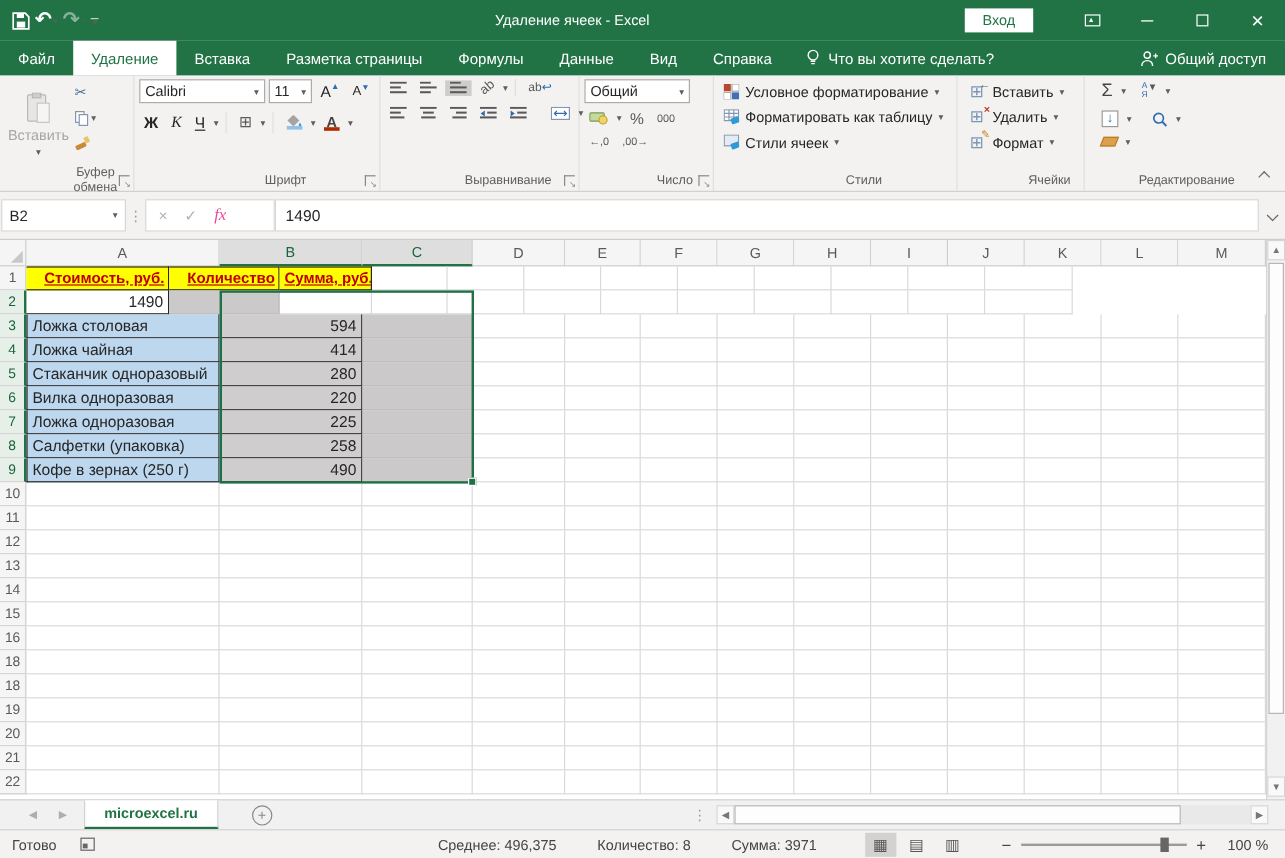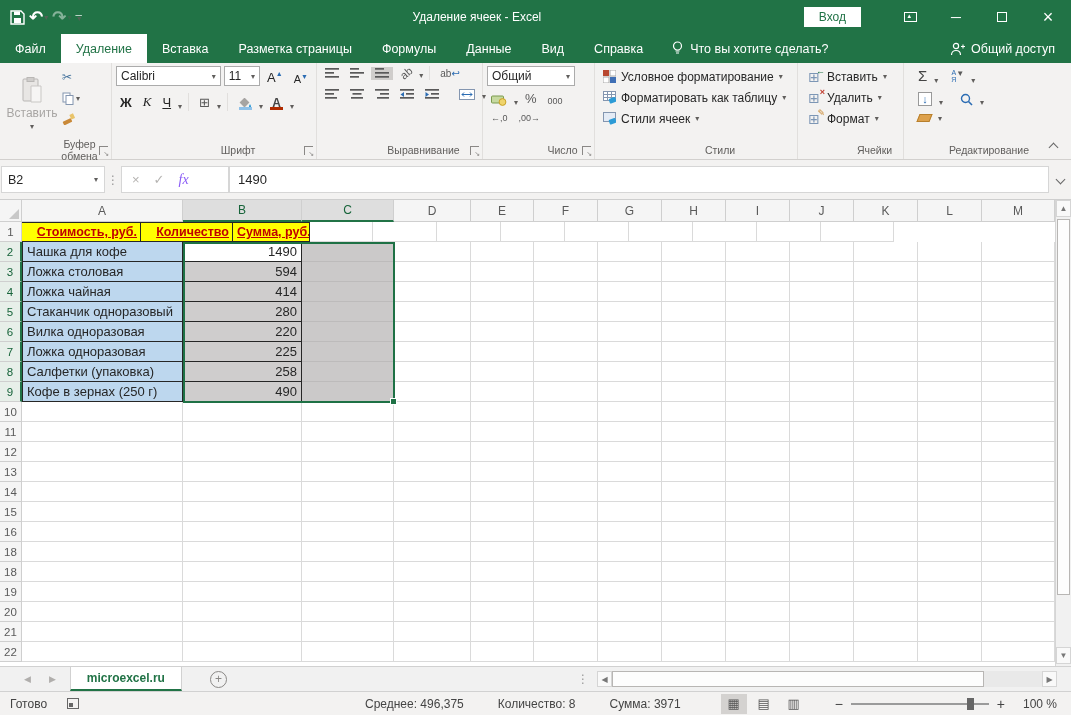--- a/index.html
+++ b/index.html
@@ -42,21 +42,21 @@
   .launcher { position:absolute; right:3px; bottom:4px; width:9px; height:9px;
     border-left:1px solid #8A8886; border-top:1px solid #8A8886; }
   .launcher::after { content:"↘"; position:absolute; right:-1px; bottom:-3px; font-size:7px; color:#8A8886; }
   .bigbtn { display:flex; flex-direction:column; align-items:center; justify-content:center; width:56px; gap:2px; }
   .gray { color:#A8A6A4; }
   .minicol { display:flex; flex-direction:column; justify-content:flex-start; gap:3px; padding-top:2px; }
   .mbtn { display:flex; align-items:center; gap:2px; height:18px; padding:0 2px; font-size:12px; color:#444; cursor:pointer; }
   .dd { font-size:8px; color:#605E5C; }
   .combo { background:#fff; border:1px solid #ABABAB; height:20px; display:flex; align-items:center;
     padding:0 4px; font-size:12px; color:#262626; justify-content:space-between; cursor:pointer; }
-  .frow { display:flex; align-items:flex-end; gap:3px; margin-bottom:3px; }
+  .frow { display:flex; align-items:center; gap:3px; margin-bottom:3px; }
   .glyphbtn { display:flex; align-items:flex-start; padding:1px 4px; font-size:13px; color:#262626; cursor:pointer; position:relative; }
   .bar { display:block; width:13px; height:3px; margin-top:-2px; }
   .vstack { display:flex; flex-direction:column; align-items:center; line-height:1; }
   .sep { width:1px; background:#E1DFDD; margin:0 3px; align-self:stretch; }
   svg.ic { display:block; }
   .ai rect { fill:#595959; }
   .pressed { background:#CFCDCB; }
   .stylerow { display:flex; align-items:center; gap:5px; height:21px; font-size:12px; color:#262626; cursor:pointer; white-space:nowrap; }
   .cellic { position:relative; font-size:14px; color:#7C96B5; width:16px; text-align:center; }
   .cellic .ovl { position:absolute; font-size:9px; right:-3px; top:-3px; font-weight:bold; }
@@ -64,21 +64,21 @@
   .chevup { display:inline-block; width:7px; height:7px; border-left:1.5px solid #666; border-top:1.5px solid #666; transform:rotate(45deg); }
   .chevdn { display:inline-block; width:7px; height:7px; border-right:1.5px solid #666; border-bottom:1.5px solid #666; transform:rotate(45deg); }
 
   
   #formularow { position:absolute; top:160px; left:0; width:1071px; height:40px;
     background:#F3F2F1; display:flex; align-items:stretch; border-bottom:1px solid #CECECE; padding:6px 0 6px 0; }
   .fbox { background:#fff; border:1px solid #D6D6D6; display:flex; align-items:center; }
   #namebox { width:104px; justify-content:space-between; padding:0 6px; font-size:12.5px; color:#262626; }
   #fdots { width:16px; display:flex; align-items:center; justify-content:center; color:#999; }
   #fbtns { width:108px; gap:14px; padding:0 10px; color:#B5B3B1; font-size:13px; }
-  #fbtns .fx { font-style:italic; font-family:"Liberation Serif","DejaVu Serif",serif; color:#8b5cf6; font-size:14px; }
+  #fbtns .fx { font-style:italic; font-family:"Liberation Serif","DejaVu Serif",serif; color:#ec4899; font-size:14px; }
   #fvalue { flex:1; padding:0 8px; font-size:13px; color:#262626; }
   #fexpand { width:22px; display:flex; align-items:center; justify-content:center; }
 
   
   #gridwrap { position:absolute; top:200px; left:0; width:1071px; height:466px; background:#fff; }
   #sheet { position:absolute; top:0; left:0; width:1055px; height:466px; overflow:hidden; background:#fff; }
   .srow { display:flex; height:20px; }
   .srow.shead { height:22px; }
   .chdr { background:#F5F5F5; color:#5A5A5A; font-size:12px; display:flex; align-items:center; justify-content:center;
     border-right:1px solid #CFCFCF; border-bottom:1px solid #CFCFCF; flex:none; cursor:pointer; }
@@ -572,21 +572,20 @@
           <div class="scell" style="width: 64px;"></div>
           <div class="scell" style="width: 64px;"></div>
           <div class="scell" style="width: 64px;"></div>
           <div class="scell" style="width: 64px;"></div>
           <div class="scell" style="width: 64px;"></div>
           <div class="scell" style="width: 64px;"></div>
           <div class="scell" style="width: 73px;"></div>
         </div>
         <div class="srow">
           <div class="rhdr selr">2</div>
-          <div class="scell aName" style="width: 161px;">Чашка для кофе</div>
           <div class="scell numCell" style="width: 119px;">1490</div>
           <div class="scell grayEmpty" style="width: 92px;"></div>
           <div class="scell" style="width: 77px;"></div>
           <div class="scell" style="width: 63px;"></div>
           <div class="scell" style="width: 64px;"></div>
           <div class="scell" style="width: 64px;"></div>
           <div class="scell" style="width: 64px;"></div>
           <div class="scell" style="width: 64px;"></div>
           <div class="scell" style="width: 64px;"></div>
           <div class="scell" style="width: 64px;"></div>

